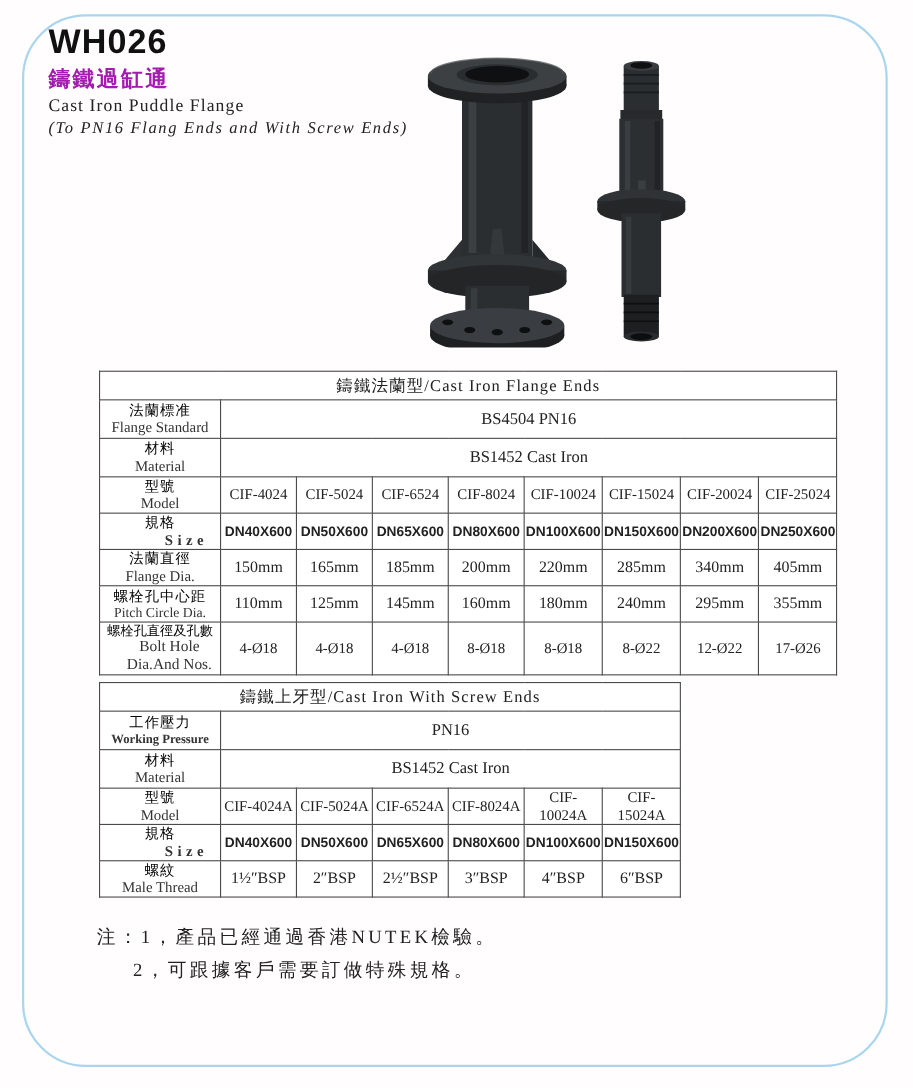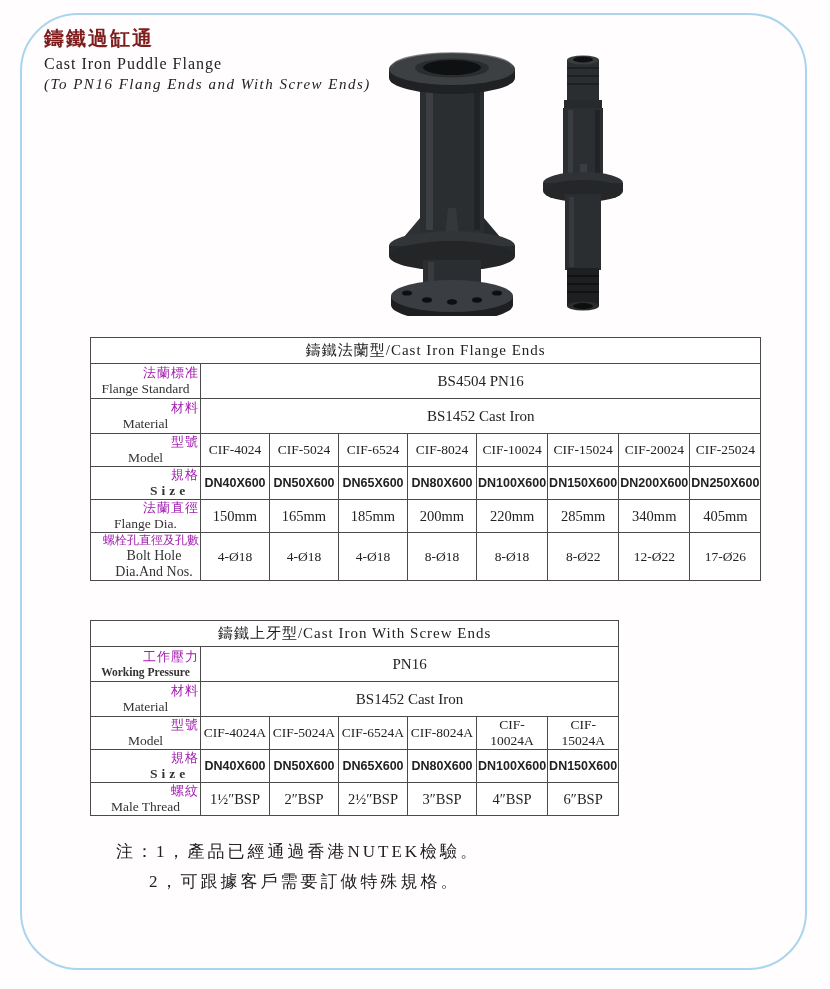--- a/index.html
+++ b/index.html
@@ -5,66 +5,67 @@
   html,body{margin:0;padding:0;background:#ffffff;}
   .page{position:relative;width:830px;height:989px;background:#fffdfd;overflow:hidden;
         font-family:"Liberation Serif","DejaVu Serif",serif;color:#2b2b2b;}
   .frame{position:absolute;left:20px;top:13px;width:783px;height:953px;
          border:2px solid #a9d5ef;border-radius:58px;pointer-events:none;}
 
   
   .header{position:absolute;left:44px;top:22px;}
   .code{font-family:"Liberation Sans","DejaVu Sans",sans-serif;font-weight:bold;
         font-size:31px;letter-spacing:1px;color:#111;line-height:1.05;}
-  .title-zh{font-size:20px;font-weight:bold;letter-spacing:2px;margin-top:3px;color:#7f1d1d;}
+  .title-zh{font-size:20px;font-weight:bold;letter-spacing:2px;margin-top:3px;color:#a21caf;}
   .title-en{font-size:16px;letter-spacing:1px;margin-top:3px;color:#222;}
   .subtitle{font-size:15px;letter-spacing:1.5px;margin-top:3px;color:#222;font-style:italic;}
 
   
   .photo{position:absolute;}
   .photo-left{left:386px;top:50px;}
   .photo-right{left:541px;top:52px;}
 
   
   table.spec{position:absolute;border-collapse:collapse;table-layout:fixed;
              background:#fff;}
   #table1{left:90px;top:337px;}
   #table2{left:90px;top:620px;}
   table.spec td{border:1px solid #4a4a4a;text-align:center;vertical-align:middle;
                 padding:0 1px;overflow:hidden;}
   table.spec col.col-label{width:110px;}
   table.spec col.col-data{width:69px;}
   td.title-cell{height:25px;font-size:15px;letter-spacing:1px;color:#222;}
   .info-row td{height:34px;}
   .spec-row td{height:32px;}
-  .label-cell .zh{font-size:13px;letter-spacing:1px;line-height:1.25;color:#a21caf;text-align:right;}
+  .label-cell .zh{font-size:13px;letter-spacing:1px;line-height:1.25;color:#000000;}
   .label-cell .en{font-size:13.5px;line-height:1.15;color:#333;}
   td.value-cell{font-size:15px;color:#222;}
   td.data-cell{font-size:13.5px;color:#222;}
   .row-size td.data-cell{font-weight:bold;font-size:12.5px;font-family:"Liberation Sans","DejaVu Sans",sans-serif;}
   .row-size .label-cell .en{letter-spacing:4px;font-weight:bold;padding-left:48px;}
   .row-flange-dia- td.data-cell,.row-pitch-circle-dia- td.data-cell{font-size:14.5px;}
   .row-pitch-circle-dia- .label-cell .en{font-size:12.5px;}
   .row-bolt-hole-dia-and-nos- .label-cell .zh{font-size:12px;letter-spacing:0;}
   .row-bolt-hole-dia-and-nos- .label-cell .en{font-size:14px;padding-left:17px;}
   .row-working-pressure .label-cell .en{font-size:11.5px;font-weight:bold;}
   .row-male-thread td.data-cell{font-size:14.5px;margin-top:36px;}
 
   
-  .notes{position:absolute;left:116px;top:843px;font-size:17px;color:#222;}
+  .notes{position:absolute;left:88px;top:843px;font-size:17px;color:#222;}
   .note-line{letter-spacing:3px;line-height:1.0;}
   .note-line.second{margin-top:13px;margin-left:33px;}
 </style>
 </head>
 <body>
 
 <div class="page">
   <div class="frame" style="border-color: rgb(169, 213, 239);"></div>
 
   <div class="header">
+    <div class="code">WH026</div>
     <div class="title-zh">鑄鐵過缸通</div>
     <div class="title-en">Cast Iron Puddle Flange</div>
     <div class="subtitle">(To PN16 Flang Ends and With Screw Ends)</div>
   </div>
 
   <div class="photo photo-left">
     <svg width="132" height="266" viewBox="0 0 132 266">
 
       <rect x="34" y="24" width="64" height="160" fill="#2b2e30"></rect>
       <rect x="40" y="30" width="7" height="150" fill="#4a4e52" opacity="0.55"></rect>
@@ -196,20 +197,34 @@
           </td>
           <td class="data-cell">150mm</td>
           <td class="data-cell">165mm</td>
           <td class="data-cell">185mm</td>
           <td class="data-cell">200mm</td>
           <td class="data-cell">220mm</td>
           <td class="data-cell">285mm</td>
           <td class="data-cell">340mm</td>
           <td class="data-cell">405mm</td>
         </tr>
+        <tr class="spec-row row-pitch-circle-dia-">
+          <td class="label-cell">
+            <div class="zh">螺栓孔中心距</div>
+            <div class="en">Pitch Circle Dia.</div>
+          </td>
+          <td class="data-cell">110mm</td>
+          <td class="data-cell">125mm</td>
+          <td class="data-cell">145mm</td>
+          <td class="data-cell">160mm</td>
+          <td class="data-cell">180mm</td>
+          <td class="data-cell">240mm</td>
+          <td class="data-cell">295mm</td>
+          <td class="data-cell">355mm</td>
+        </tr>
         <tr class="spec-row row-bolt-hole-dia-and-nos-">
           <td class="label-cell">
             <div class="zh">螺栓孔直徑及孔數</div>
             <div class="en">Bolt Hole Dia.And Nos.</div>
           </td>
           <td class="data-cell">4-Ø18</td>
           <td class="data-cell">4-Ø18</td>
           <td class="data-cell">4-Ø18</td>
           <td class="data-cell">8-Ø18</td>
           <td class="data-cell">8-Ø18</td>

